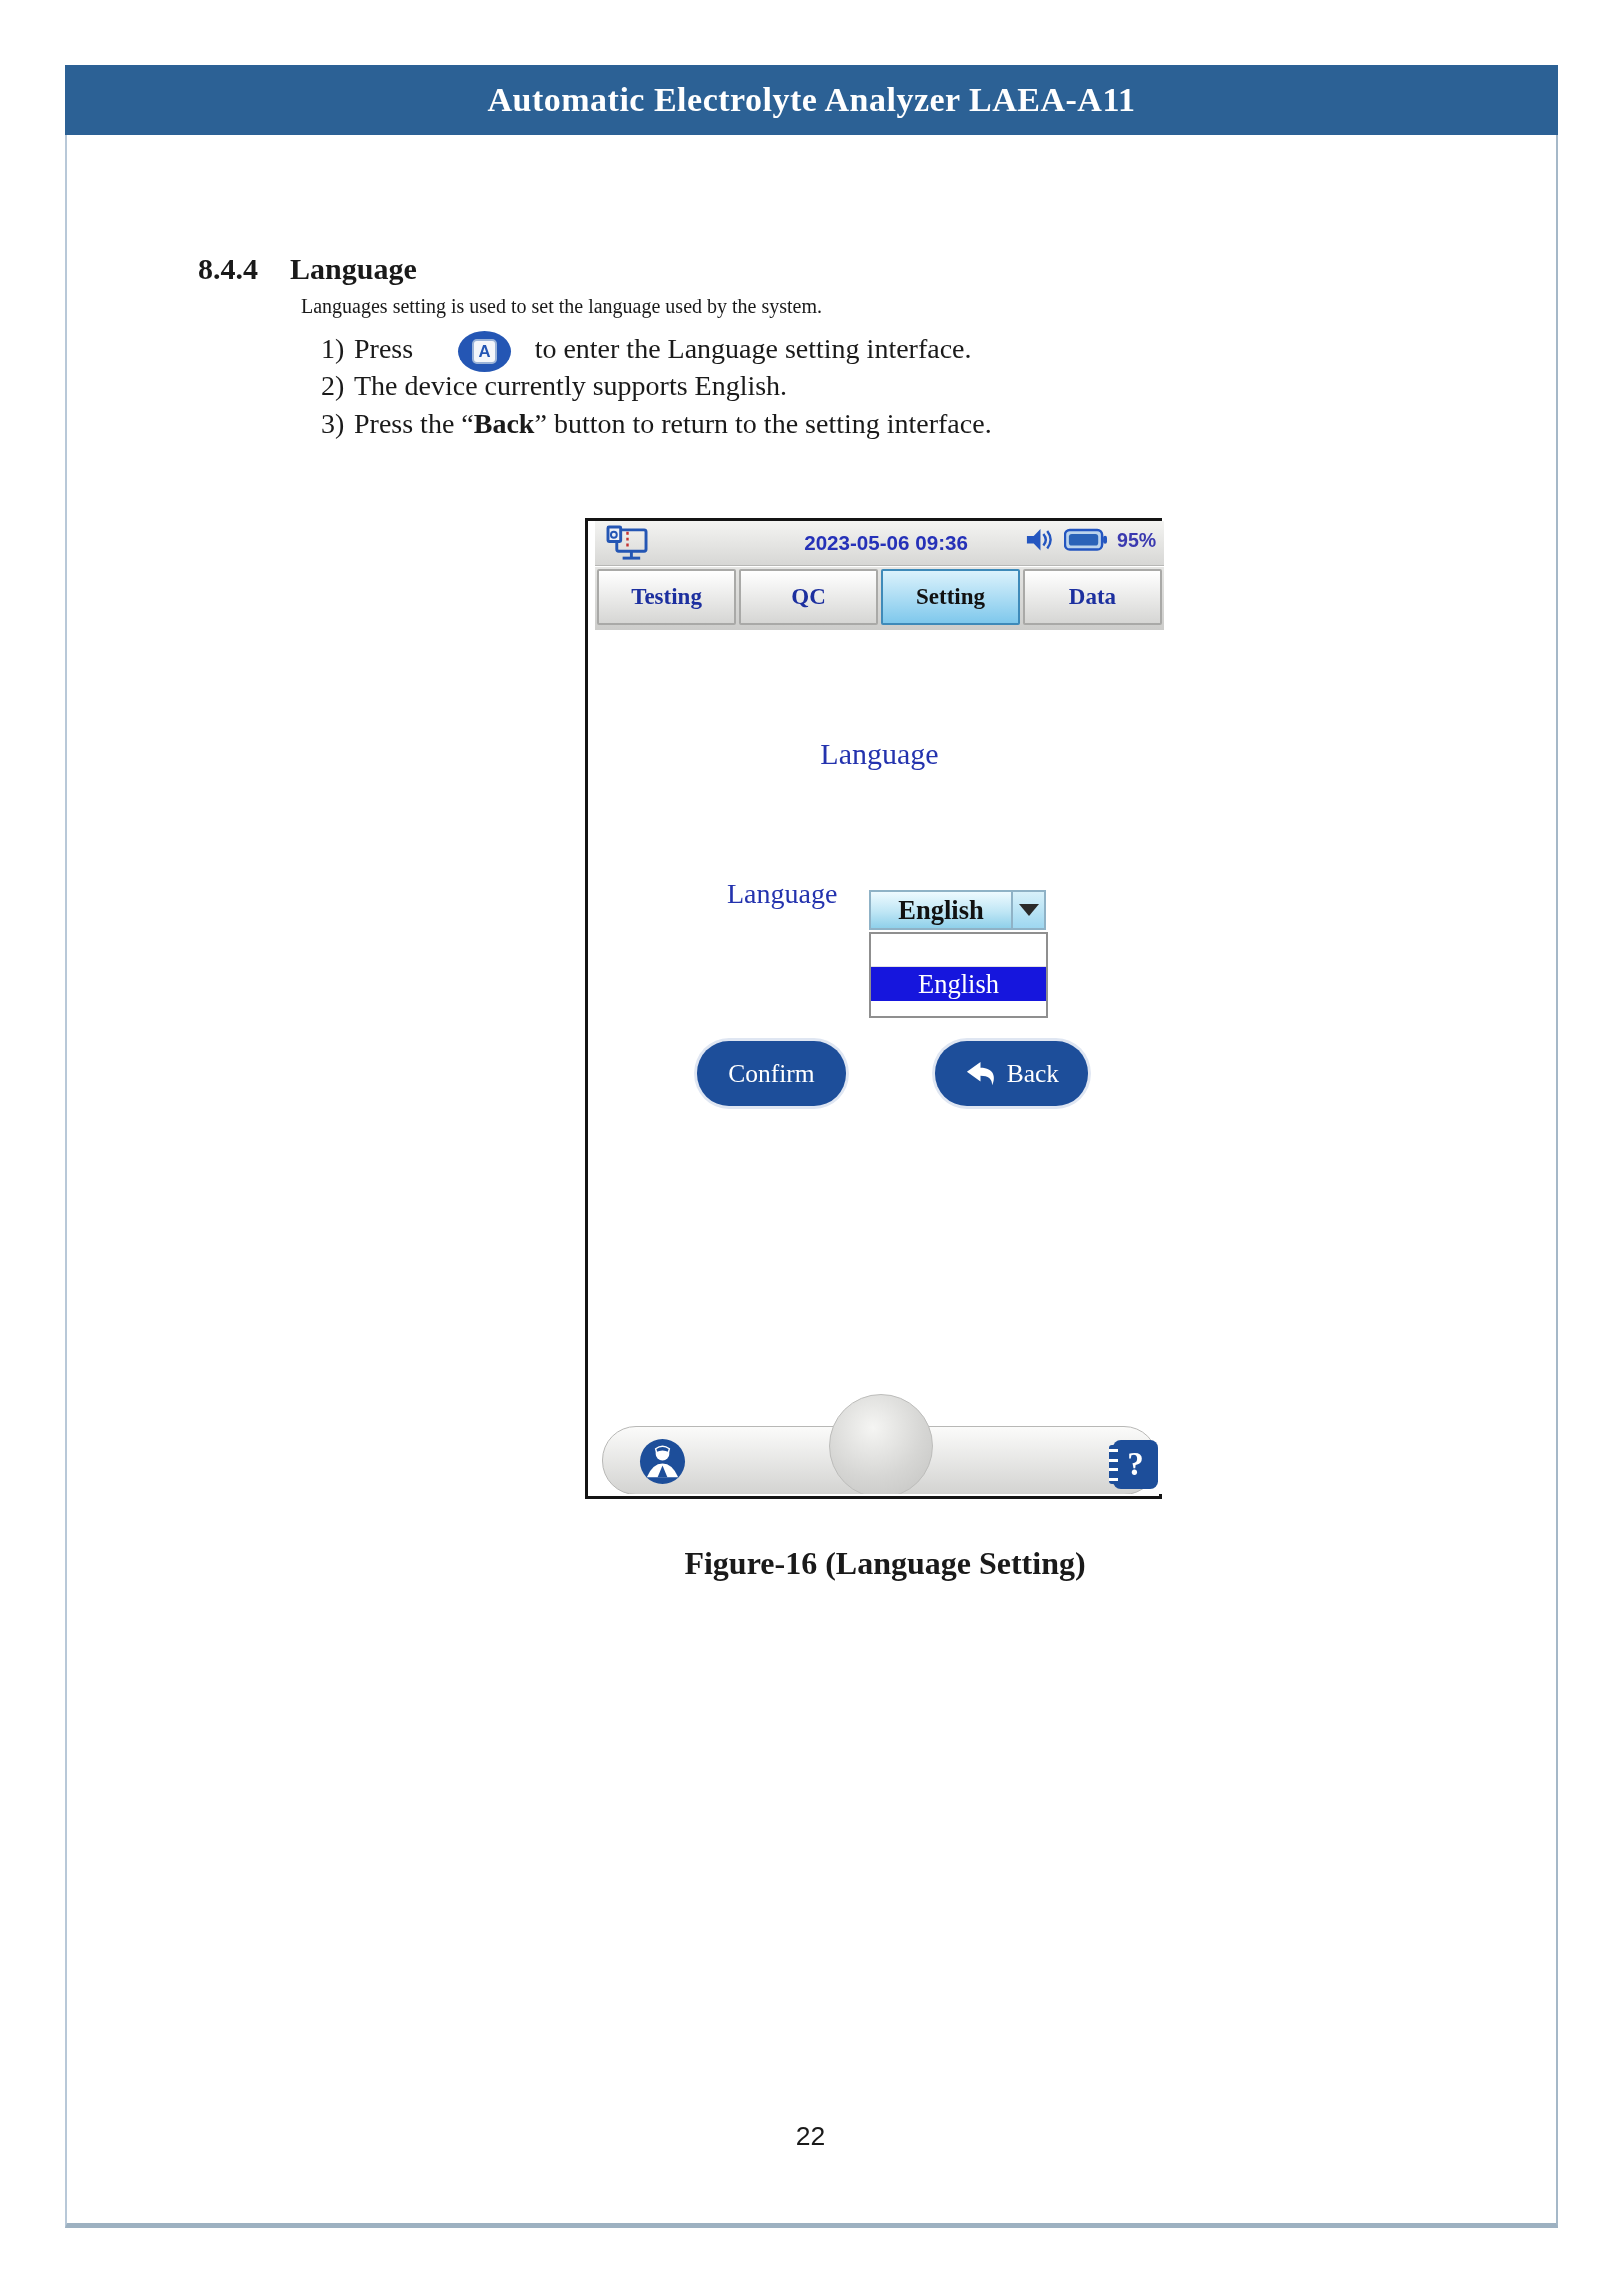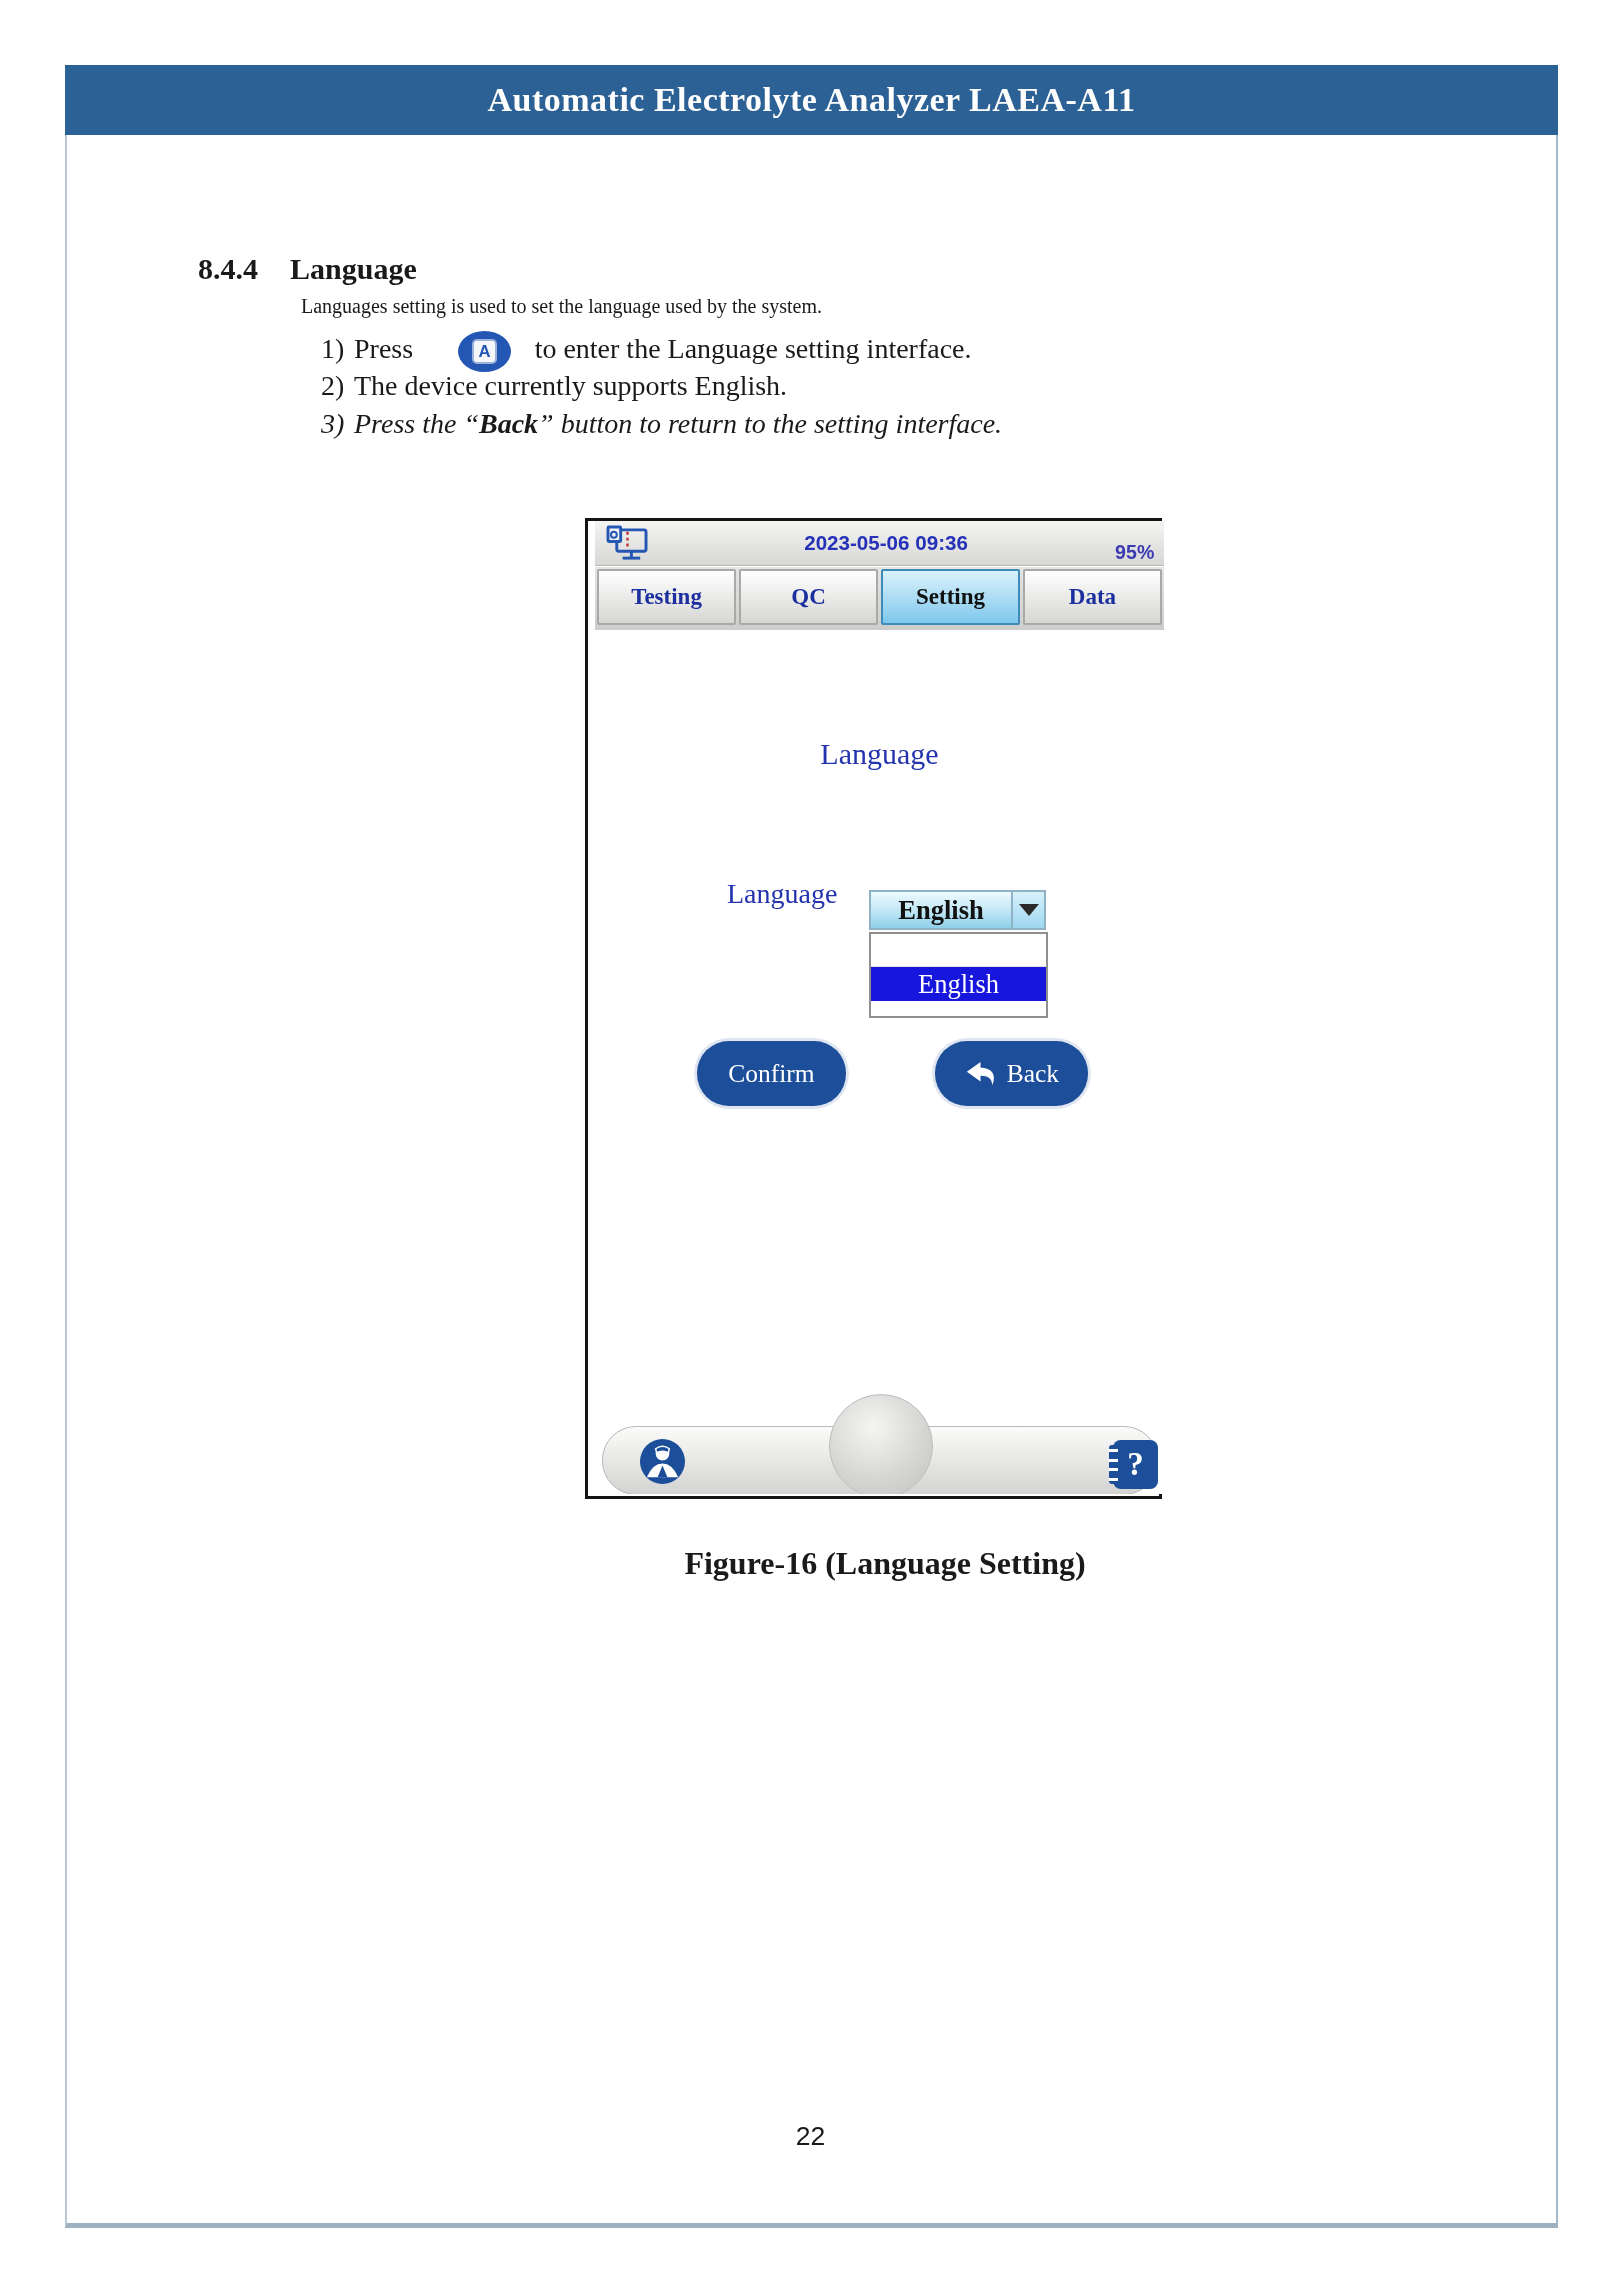--- a/index.html
+++ b/index.html
@@ -16,21 +16,21 @@
   .header-bar { position:absolute; left:65px; top:65px; width:1493px; height:70px;
                 background:#2c6195; display:flex; align-items:center; justify-content:center; }
   .header-title { color:#ffffff; font-size:34px; font-weight:700; letter-spacing:0.5px; }
 
   
   .section-heading { position:absolute; left:198px; top:252px; font-size:30px; font-weight:700; white-space:nowrap; }
   .section-heading .sec-num { display:inline-block; margin-right:32px; }
   .intro-text { position:absolute; left:301px; top:295px; font-size:20px; white-space:nowrap; }
   .step { position:absolute; left:321px; font-size:28px; white-space:nowrap; }
   .step .step-num { display:inline-block; width:33px; }
-  .s1 { top:331px; } .s2 { top:370px; } .s3 { top:408px;font-style:italic; }
+  .s1 { top:331px; } .s2 { top:370px; } .s3 { top:408px; }
   .bold { font-weight:700; }
 
   
   .lang-icon { display:inline-block; vertical-align:middle; width:53px; height:41px;
                background:#2456b4; border-radius:50%; position:relative;
                margin:0 23.5px 0 45px; }
   .lang-icon .inner { position:absolute; left:13.7px; top:7.8px; width:25.5px; height:25.5px;
                background:#f4f6fa; border:2px solid #9bb3d8; border-radius:4.9px;
                display:flex; align-items:center; justify-content:center;
                font-family:"Liberation Sans",sans-serif; font-size:16.7px; font-weight:700; color:#2456b4; }
@@ -39,21 +39,21 @@
   .device { position:absolute; left:585px; top:518px; width:577px; height:981px;
             border:3.9px solid #141414; background:#ffffff;padding-left:7px; }
   .device-inner { position:relative; width:569px; height:973px; background:#fff; overflow:hidden;
                   font-family:"Liberation Serif","DejaVu Serif",serif; }
 
   .status-bar { position:absolute; left:0; top:0; width:569px; height:45px;
                 background:linear-gradient(#f4f4f2,#d7d7d5); border-bottom:1px solid #b7b7b5;
                 display:flex; align-items:center; padding:0 9.8px; }
   .status-datetime { position:absolute; left:50%; transform:translateX(-46%);
                 font-family:"Liberation Sans",sans-serif; font-size:20.6px; font-weight:700; color:#2531b8; }
-  .status-right { position:absolute; right:7.8px; top:0; height:38px; display:flex; align-items:center; gap:9.8px;flex-direction:column; }
+  .status-right { position:absolute; right:7.8px; top:0; height:38px; display:flex; align-items:center; gap:9.8px; }
   .battery-percent { font-family:"Liberation Sans",sans-serif; font-size:19.6px; font-weight:700; color:#3b3ab0; }
 
   .tab-bar { position:absolute; left:0; top:46px; width:569px; height:63px;
              background:linear-gradient(#e5e5e3,#cdcdcb); display:flex; gap:2.9px; padding:2px 2px 4.9px 2px; }
   .tab { flex:1; border:2px solid #a9a9a7; border-radius:2px;
          background:linear-gradient(#ffffff,#d6d6d4);
          display:flex; align-items:center; justify-content:center;
          font-size:23px; font-weight:600; color:#1c2f9f; cursor:pointer; }
   .tab.active { background:linear-gradient(#dbf2fc,#7fc8ec); border-color:#3e8ab9; color:#111; font-weight:700; }
 

